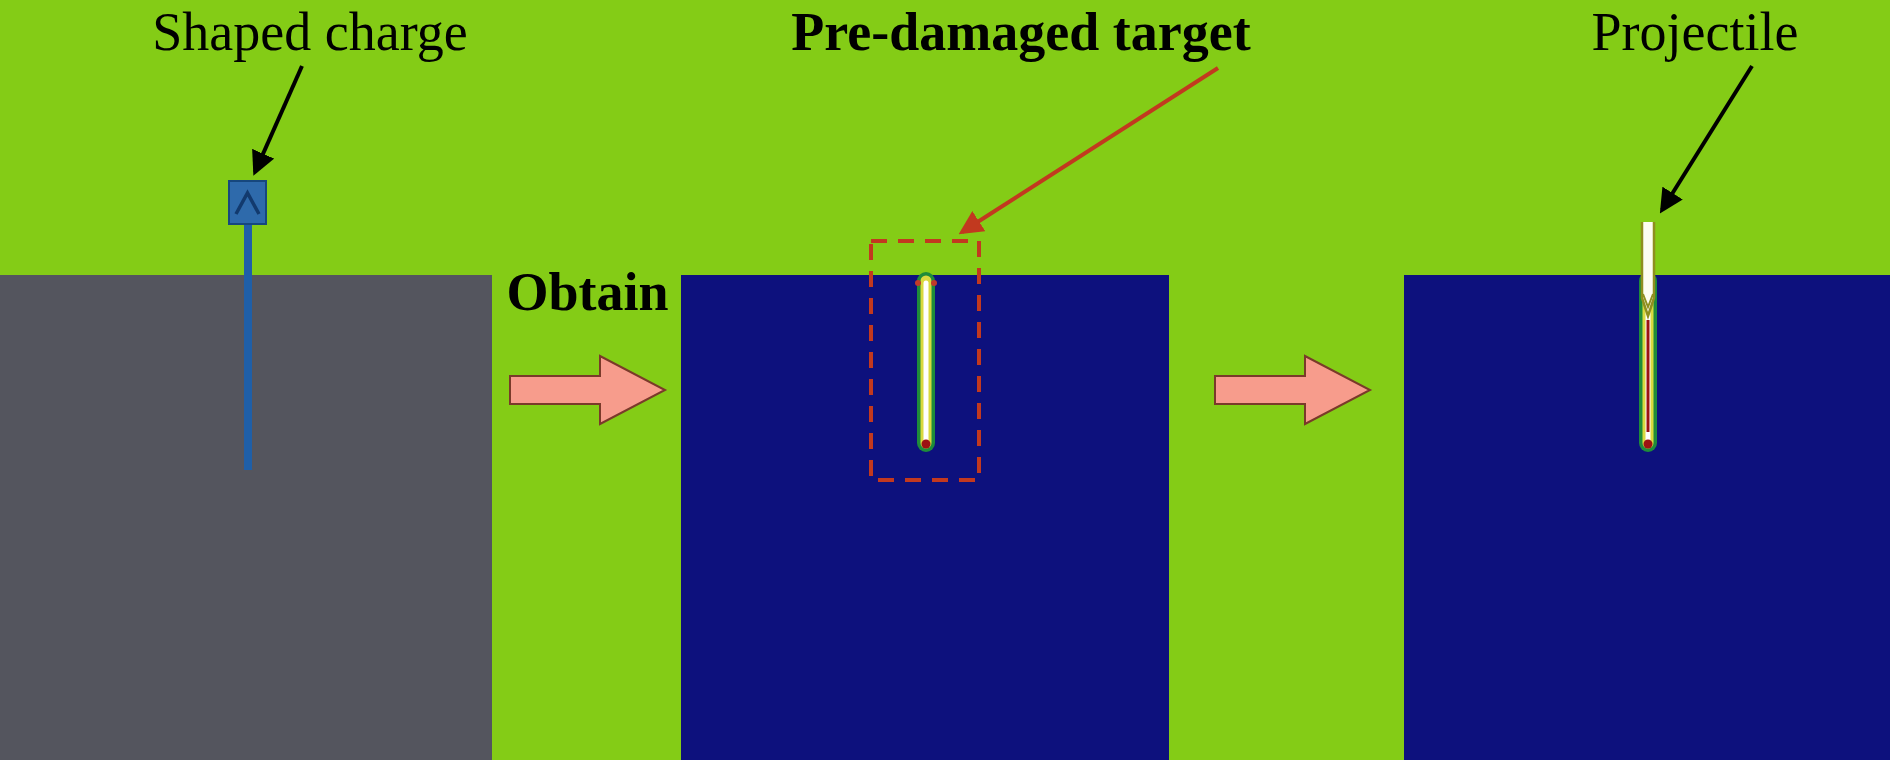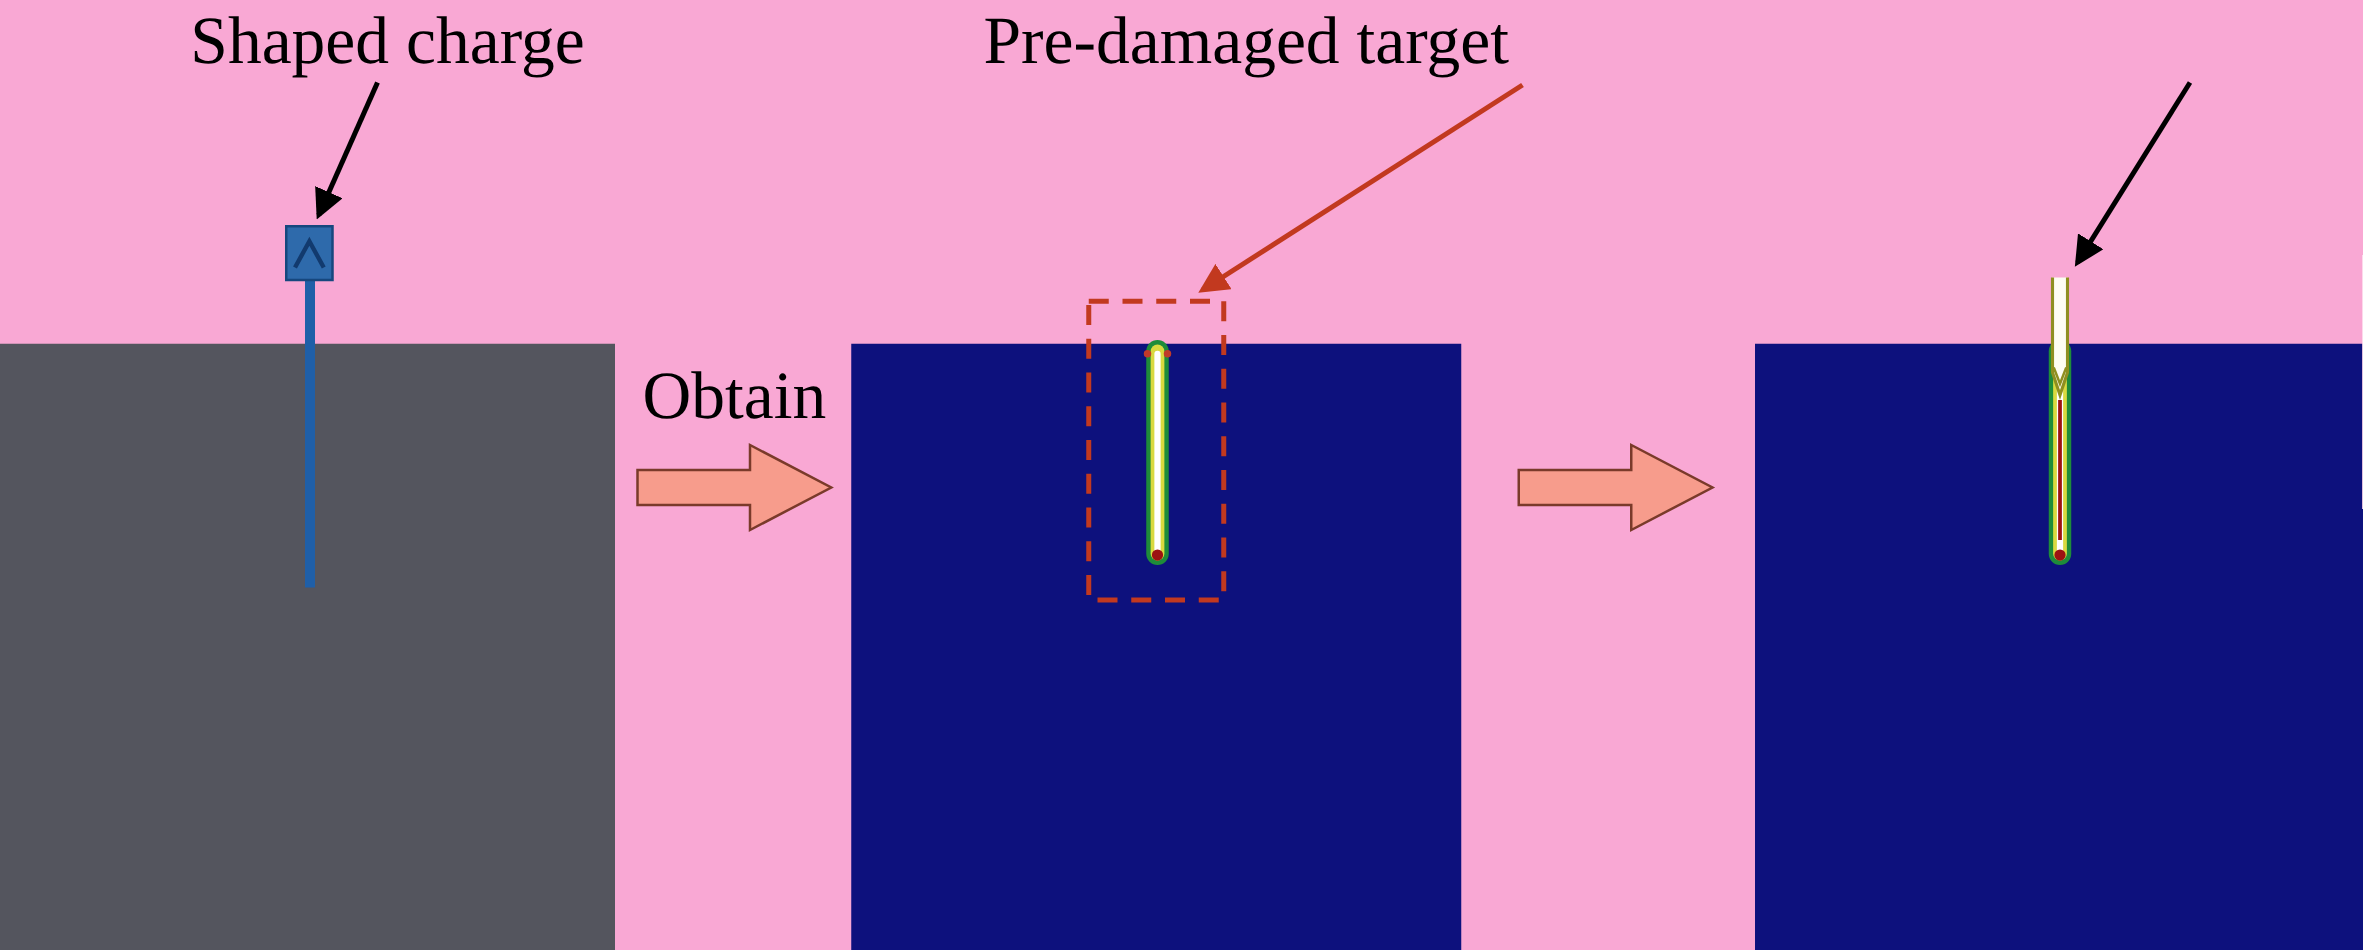--- a/index.html
+++ b/index.html
@@ -1,19 +1,19 @@
 <!DOCTYPE html>
 <html style="--gray-target: #54555e; --navy-target: #0d117d; --salmon-arrow: #f79c8c; --salmon-arrow-outline: #7a3a2a; --annotation-red: #c2391f; --charge-blue: #1f5fa8; --charge-head-blue: #2e6aab; --projectile-olive: #8f8f1f; --damage-green: #1e8c3a; --damage-yellow: #d9d93f; --damage-red: #9c1212;"><head>
 <meta charset="utf-8">
 <style>
   html,body{margin:0;padding:0;background:#fff;}
   .canvas{
     position:relative;
     width:1890px;height:760px;
-    background:#f9a8d4;
+    background:#84cc16;
     overflow:hidden;
     font-family:"Liberation Serif", serif;
     color:#000;
   }
   .label{
     position:absolute;
     text-align:center;
     font-size:54px;
     line-height:1.05;
     white-space:nowrap;
@@ -35,22 +35,23 @@
 </head>
 <body>
 
 <div class="canvas">
 
   <div class="square gray" style="left:0;width:492px;"></div>
   <div class="square navy" style="left:681px;width:488px;"></div>
   <div class="square navy" style="left:1404px;width:486px;"></div>
 
   <div class="label" style="left:110px;top:4px;width:400px;">Shaped charge</div>
-  <div class="label" style="left:732px;top:4px;width:530px;">Pre-damaged target</div>
-  <div class="label" style="left:495px;top:288px;width:185px;">Obtain</div>
+  <div class="label" style="left:756px;top:4px;width:530px;font-weight:bold;">Pre-damaged target</div>
+  <div class="label" style="left:1560px;top:4px;width:270px;">Projectile</div>
+  <div class="label" style="left:495px;top:264px;width:185px;font-weight:bold;">Obtain</div>
 
   <svg class="svg-overlay" viewBox="0 0 1890 760" xmlns="http://www.w3.org/2000/svg">
     <defs>
       <marker id="mBlack" markerWidth="6" markerHeight="6" refX="5" refY="3" orient="auto">
         <path d="M0,0 L6,3 L0,6 z" fill="#000"></path>
       </marker>
       <marker id="mRed" markerWidth="6" markerHeight="6" refX="5" refY="3" orient="auto">
         <path d="M0,0 L6,3 L0,6 z" style="fill:var(--annotation-red,#c2391f)"></path>
       </marker>
     </defs>

